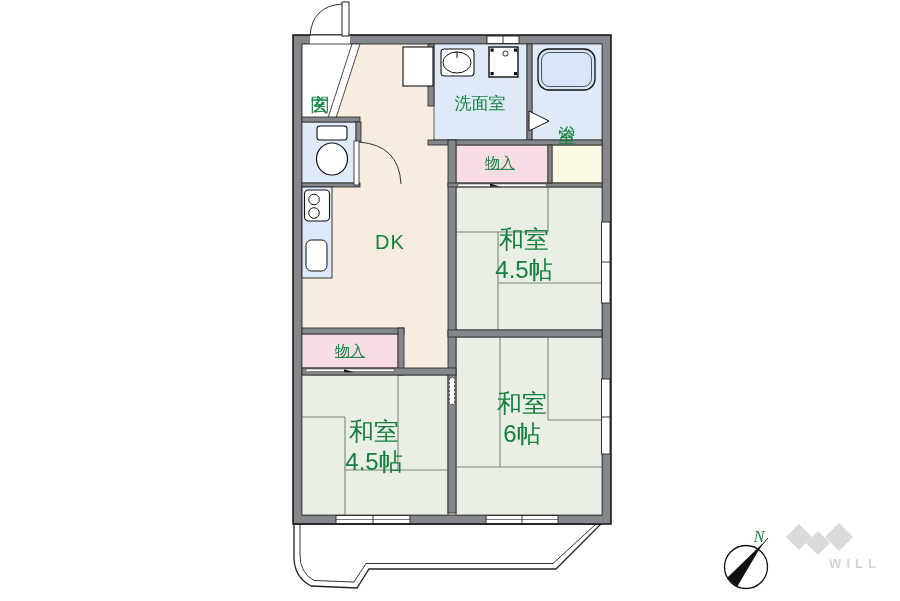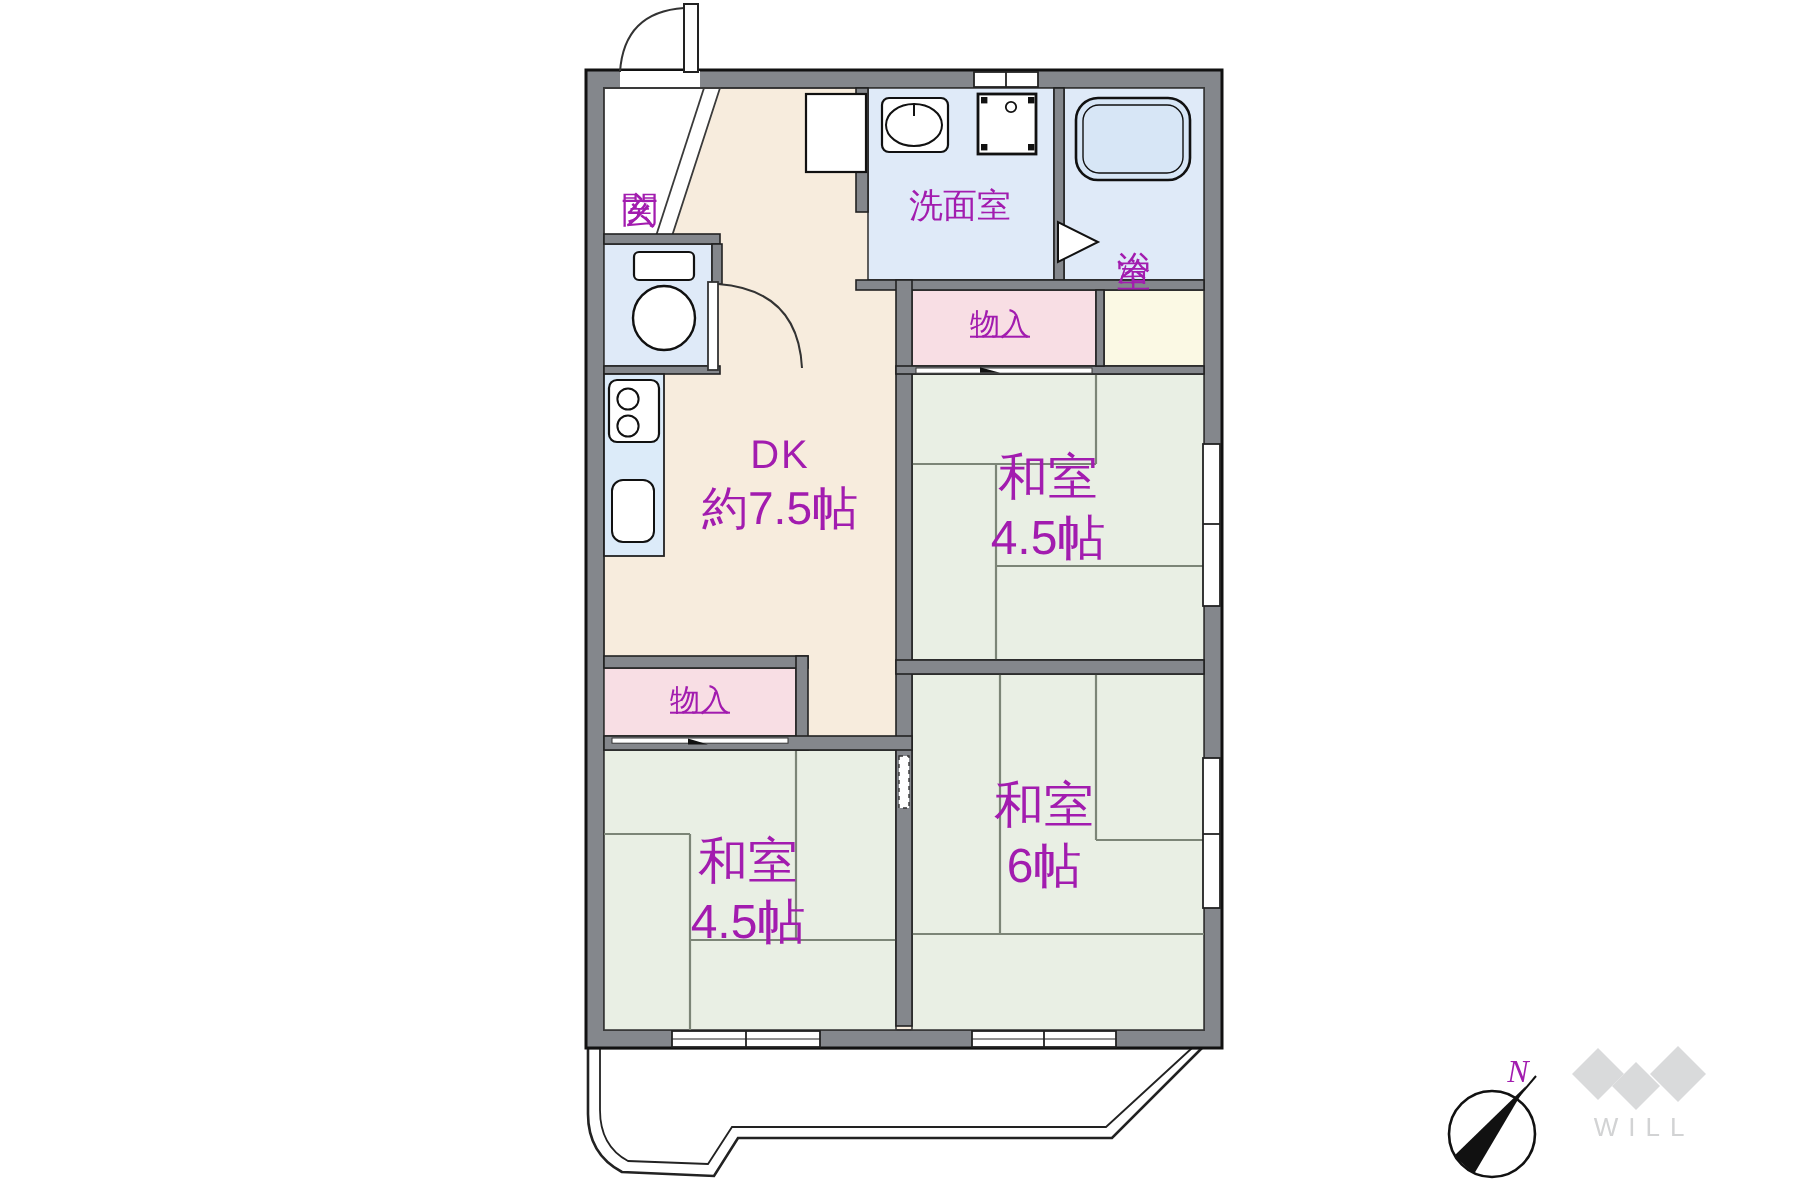--- a/index.html
+++ b/index.html
@@ -1,32 +1,32 @@
 <!DOCTYPE html>
 <html><head>
 <meta charset="utf-8">
 <style>
   html,body{margin:0;padding:0;background:#ffffff;}
   #canvas{position:relative;width:900px;height:601px;background:#fff;overflow:hidden;
           font-family:"Liberation Sans",sans-serif;}
   svg{position:absolute;left:0;top:0;}
-  .lbl{position:absolute;transform:translate(-50%,-50%);text-align:center;color:#a21caf;
+  .lbl{position:absolute;transform:translate(-50%,-50%);text-align:center;color:#15803d;
        white-space:nowrap;line-height:1.22;z-index:5;}
   .lbl span{display:block;}
   .vert{writing-mode:vertical-rl;text-orientation:upright;letter-spacing:2px;}
   .room-name{font-size:25px;}
   .room-size{font-size:24px;}
   .dk-name{font-size:20px;letter-spacing:1px;}
   .dk-size{font-size:23px;}
   .small-lbl{font-size:15px;text-decoration:underline;}
   .mid-lbl{font-size:17px;}
   .genkan-lbl{font-size:18px;}
   .balcony-lbl{font-size:19px;letter-spacing:2px;}
   .north-lbl{font-family:"Liberation Serif",serif;font-style:italic;font-size:16px;}
-  .will-lbl{font-size:13px;font-weight:normal;letter-spacing:5px;color:#d2d3d4;}
+  .will-lbl{font-size:13px;font-weight:bold;letter-spacing:5px;color:#d2d3d4;margin-left:33px;}
 </style>
 </head>
 <body>
 
 <div id="canvas">
 
 <svg width="900" height="601" viewBox="0 0 900 601">
 
   <g>
     <path d="M 294,524 L 294,557 Q 294,577 311,586 L 357,588 L 369,569 L 556,569 L 601,524 Z" fill="#ffffff" stroke="#222222" stroke-width="1.3"></path>
@@ -169,21 +169,20 @@
 </svg>
 
 <div class="lbl vert genkan-lbl" style="left:319px;top:82px">玄関</div>
 <div class="lbl mid-lbl" style="left:480px;top:104px">洗面室</div>
 <div class="lbl vert mid-lbl" style="left:566px;top:114px">浴室</div>
 <div class="lbl small-lbl" style="left:500px;top:163px">物入</div>
 <div class="lbl small-lbl" style="left:350px;top:351px">物入</div>
 
 <div class="lbl" style="left:390px;top:242px">
   <span class="dk-name">DK</span>
-  <span class="dk-size">約7.5帖</span>
 </div>
 
 <div class="lbl" style="left:524px;top:254px">
   <span class="room-name">和室</span>
   <span class="room-size">4.5帖</span>
 </div>
 
 <div class="lbl" style="left:522px;top:418px">
   <span class="room-name">和室</span>
   <span class="room-size">6帖</span>

